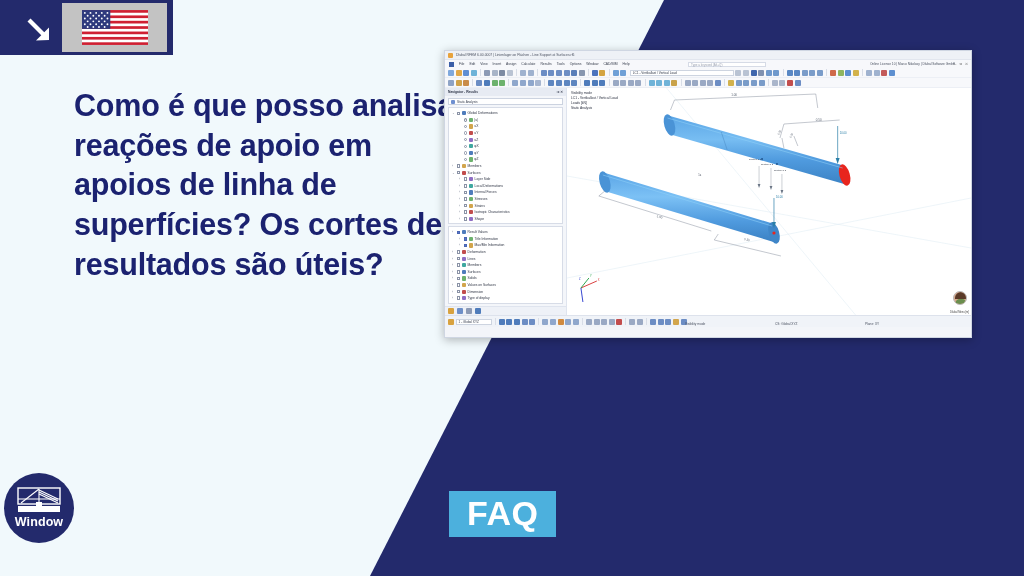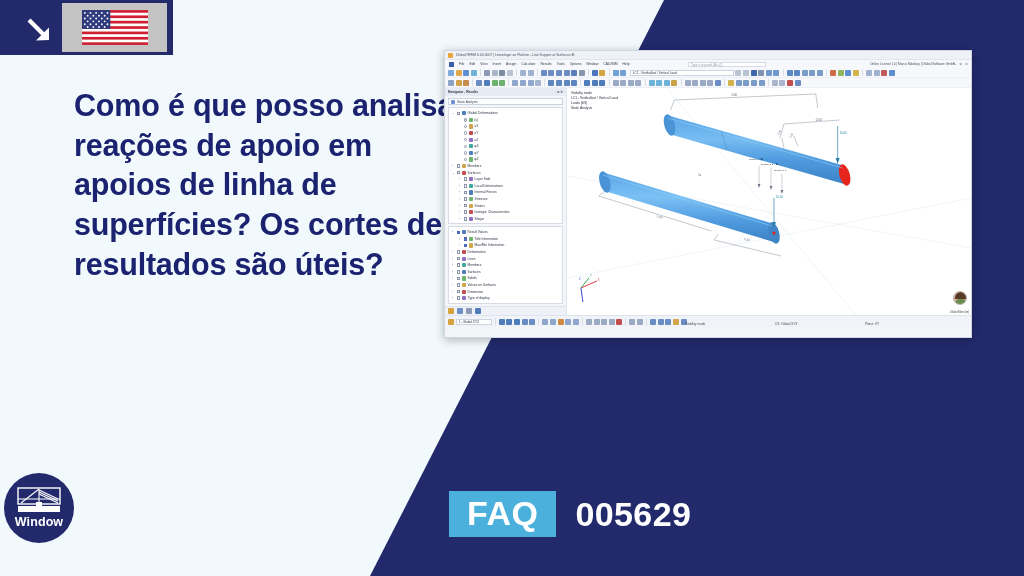--- a/index.html
+++ b/index.html
@@ -65,21 +65,21 @@
   }
   #logo-mark { width: 44px; height: 26px; display: block; }
   #logo-text {
     color: #ffffff; font-size: 12.5px; font-weight: bold;
     letter-spacing: 0.1px; margin-top: 2px;
   }
 
   
   #faq-row {
     position: absolute; left: 449px; top: 491px;
-    display: flex; align-items: center; gap: 19px;
+    display: flex; align-items: center; 
     z-index: 7;
     justify-content: flex-end;
   }
   #faq-badge {
     background: #4cb0dd;
     color: #ffffff;
     font-size: 34px; font-weight: bold;
     padding: 5px 18px 7px 18px;
     line-height: 1;
     letter-spacing: 0.5px;
@@ -269,21 +269,20 @@
       <line x1="1" y1="12" x2="43" y2="12"></line>
     </g>
     <rect x="1" y="19" width="42" height="6" fill="#ffffff"></rect>
     <rect x="19" y="15" width="6" height="5" fill="#ffffff"></rect>
   </svg>
   <div id="logo-text">Window</div>
 </div>
 
 <div id="faq-row">
   <div id="faq-badge">FAQ</div>
-  <div id="faq-number">005629</div>
 </div>
 
 <div id="app-window">
 
   <div class="titlebar">
     <div class="tb-ico"></div>
     <div class="tb-title">Dlubal RFEM 6.00.0007 | Linienlager an Flächen - Line Support at Surfaces.rf6</div>
   </div>
 
   <div class="menubar">

